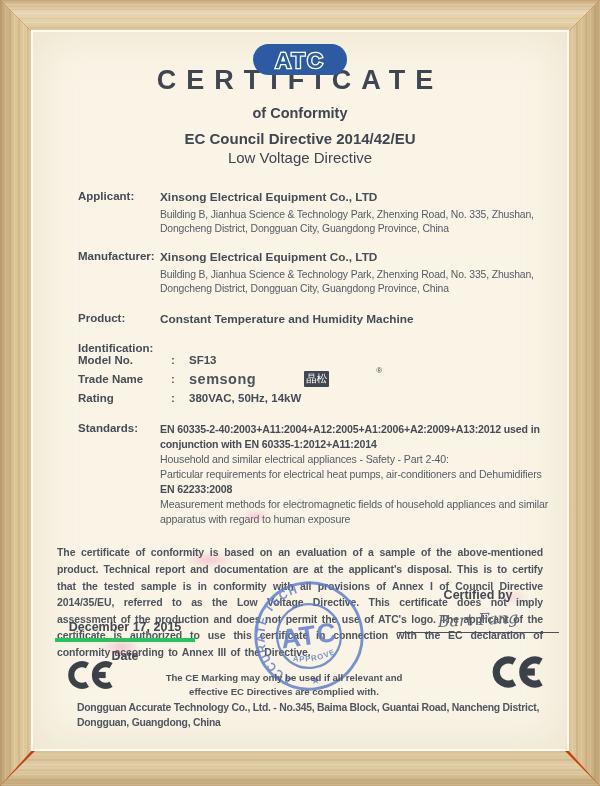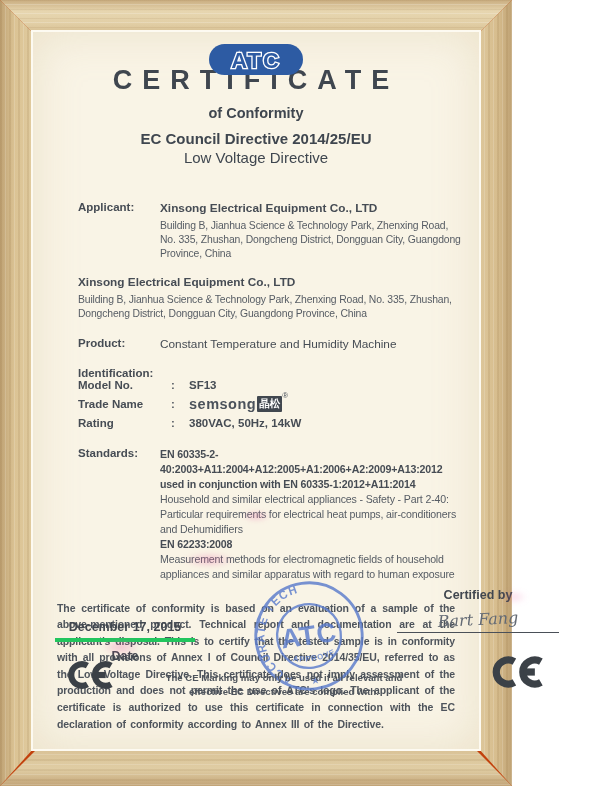--- a/index.html
+++ b/index.html
@@ -1,17 +1,17 @@
 <!DOCTYPE html>
 <html><head>
 <meta charset="utf-8">
 <style>
   html,body{margin:0;padding:0;width:600px;height:786px;overflow:hidden;
     font-family:"Liberation Sans", sans-serif;}
-  .frame{position:relative;width:512px;height:786px;background:#c2410c;}
+  .frame{position:relative;width:600px;height:786px;background:#c2410c;}
   .strip{position:absolute;}
   .strip-top{left:0;top:0;right:0;height:33px;
     background:
       repeating-linear-gradient(to bottom, rgba(140,105,55,.10) 0 1px, rgba(0,0,0,0) 1px 4px, rgba(255,255,255,.20) 4px 5px, rgba(0,0,0,0) 5px 9px),
       linear-gradient(to bottom,#c9ad80,#e7d6b0 35%,#e2cfa6 70%,#d7c093);
     clip-path:polygon(0 0,100% 0,calc(100% - 33px) 100%,33px 100%);}
   .strip-bottom{left:0;bottom:0;right:0;height:37px;
     background:
       repeating-linear-gradient(to bottom, rgba(140,105,55,.12) 0 2px, rgba(0,0,0,0) 2px 5px, rgba(255,255,255,.16) 5px 6px, rgba(0,0,0,0) 6px 10px),
       linear-gradient(to top,#c2a477,#e0cda4 45%,#d9c296);
@@ -36,33 +36,33 @@
   .pill{display:block;margin:12px auto -10px;position:relative;z-index:3;width:94px;height:31px;}
   .title{position:relative;z-index:1;margin:0;font-size:27px;font-weight:bold;color:#3f464f;
     letter-spacing:10px;}
   .h-sub{margin-top:9px;font-size:14.5px;font-weight:bold;color:#3f464f;}
   .h-dir1{margin-top:9px;font-size:15px;font-weight:bold;color:#3f464f;}
   .h-dir2{margin-top:2px;font-size:15px;font-weight:normal;color:#3f464f;}
   .h-reg{margin-top:17px;font-size:15px;font-weight:bold;color:#3f464f;letter-spacing:.4px;}
 
   
   .info{padding:14px 14px 0 45px;}
-  .row{display:flex;margin-top:21px;}
+  .row{display:flex;margin-top:10px;}
   .lab{width:82px;flex:none;font-weight:bold;font-size:11.5px;color:#464c54;}
   .val{flex:1;min-width:0;}
   .co-name{font-weight:bold;font-size:11.8px;color:#464c54;}
   .co-addr{margin-top:4px;font-size:10.4px;line-height:1.35;color:#565c64;letter-spacing:-.15px;max-width:400px;}
-  .prod{font-weight:normal;font-size:11.8px;color:#464c54;}
+  .prod{font-weight:bold;font-size:11.8px;color:#464c54;}
   .id-row{display:flex;margin-bottom:5px;align-items:center;}
   .id-name{width:93px;flex:none;font-weight:bold;font-size:11.5px;color:#464c54;}
   .id-sep{width:18px;flex:none;font-weight:bold;font-size:11.5px;color:#565c64;}
   .id-val{font-weight:bold;font-size:11.5px;color:#464c54;}
-  .brand{display:flex;align-items:flex-start;}
+  .brand{display:flex;align-items:flex-start;gap:47px;}
   .brand-latin{font-weight:bold;font-size:14.5px;letter-spacing:.5px;color:#4b525b;text-transform:lowercase;}
-  .brand-cjk{background:#41474f;color:#fff;font-size:10.5px;font-weight:bold;padding:1px 2px;margin-left:1px;border-radius:1px;}
+  .brand-cjk{background:#41474f;color:#fff;font-size:10.5px;font-weight:normal;padding:1px 2px;margin-left:1px;border-radius:1px;}
   .brand-reg{font-size:8px;vertical-align:top;position:relative;top:-5px;color:#4b525b;}
   .std-lines{max-width:392px;}
   .std-line{font-size:10.6px;line-height:1.42;color:#565c64;letter-spacing:-.15px;}
   .std-line.b{font-weight:bold;color:#464c54;}
 
   
   .decl{margin:17px 24px 0;text-align:justify;font-weight:bold;font-size:10.5px;
     line-height:1.58;color:#4e545c;letter-spacing:-.1px;word-spacing:1.5px;}
 
   
@@ -103,35 +103,36 @@
 
   <div class="paper">
 
     <div class="head">
       <svg class="pill" viewBox="0 0 94 31" width="94" height="31">
         <rect x="0" y="0" width="94" height="31" rx="15.5" fill="#2d5ba3"></rect>
         <text x="47" y="23.5" text-anchor="middle" font-size="22" font-weight="bold" font-family="Liberation Sans, sans-serif" letter-spacing="2" fill="#2d5ba3" stroke="#ffffff" stroke-width="2.6" paint-order="stroke">ATC</text>
       </svg>
       <h1 class="title">CERTIFICATE</h1>
       <div class="h-sub">of Conformity</div>
-      <div class="h-dir1">EC Council Directive 2014/25/EU</div>
+      <div class="h-dir1">EC Council Directive 2014/42/EU</div>
       <div class="h-dir2">Low Voltage Directive</div>
     </div>
 
     <div class="info">
 
       <div class="row">
         <div class="lab">Applicant:</div>
         <div class="val">
           <div class="co-name">Xinsong Electrical Equipment Co., LTD</div>
           <div class="co-addr">Building B, Jianhua Science &amp; Technology Park, Zhenxing Road, No. 335, Zhushan, Dongcheng District, Dongguan City, Guangdong Province, China</div>
         </div>
       </div>
 
       <div class="row" style="margin-top:14px;">
+        <div class="lab">Manufacturer:</div>
         <div class="val">
           <div class="co-name">Xinsong Electrical Equipment Co., LTD</div>
           <div class="co-addr">Building B, Jianhua Science &amp; Technology Park, Zhenxing Road, No. 335, Zhushan, Dongcheng District, Dongguan City, Guangdong Province, China</div>
         </div>
       </div>
 
       <div class="row" style="margin-top:16px;">
         <div class="lab">Product:</div>
         <div class="val prod">Constant Temperature and Humidity Machine</div>
       </div>
@@ -217,20 +218,21 @@
         <path d="M 73 9 A 15 15 0 1 0 73 35"></path>
         <path d="M 51 22 H 65.5"></path>
       </g>
     </svg>
 
     <div class="abs ce-notice">
       <div>The CE Marking may only be used if all relevant and</div>
       <div>effective EC Directives are complied with.</div>
     </div>
 
+    <div class="abs footer-addr">Dongguan Accurate Technology Co., Ltd. - No.345, Baima Block, Guantai Road, Nancheng District, Dongguan, Guangdong, China</div>
 
 
     <div class="smudge sm1"></div>
     <div class="smudge sm2"></div>
     <div class="smudge sm3"></div>
     <div class="smudge sm4"></div>
   </div>
 </div>
 
 </body></html>

